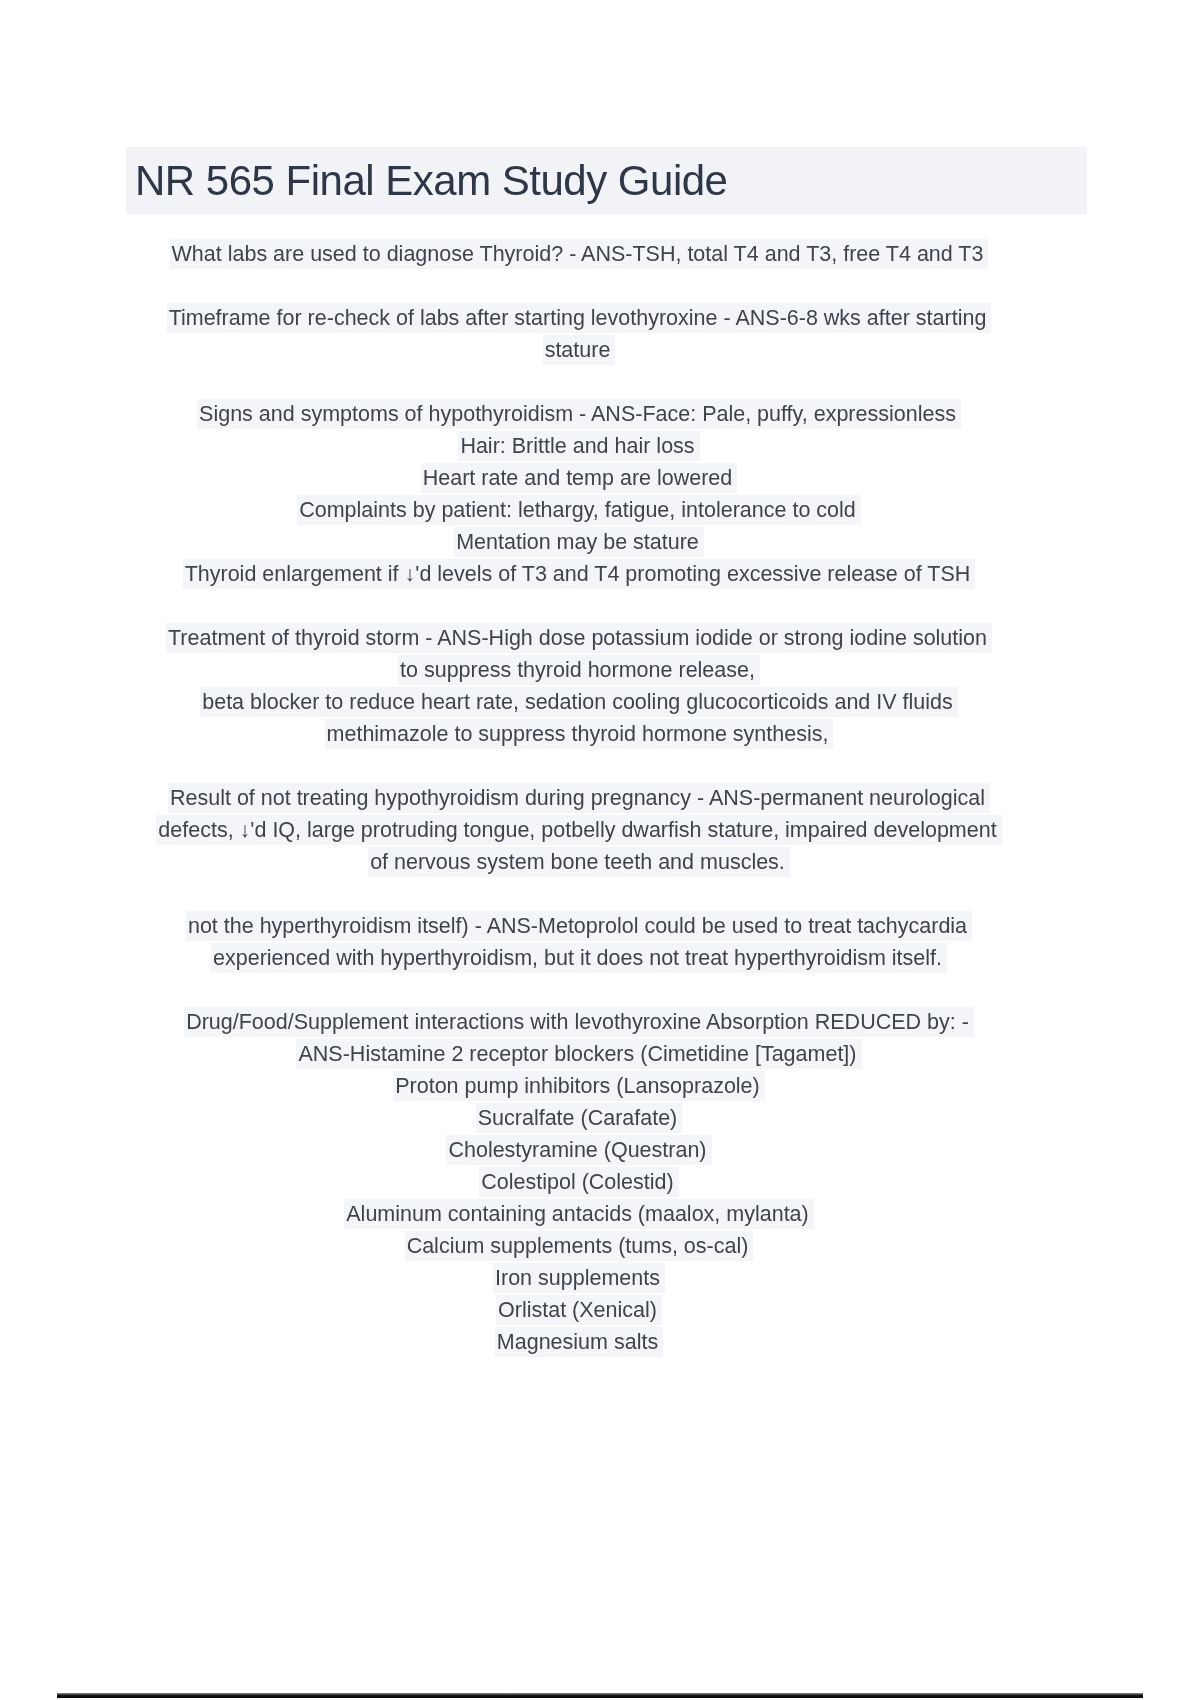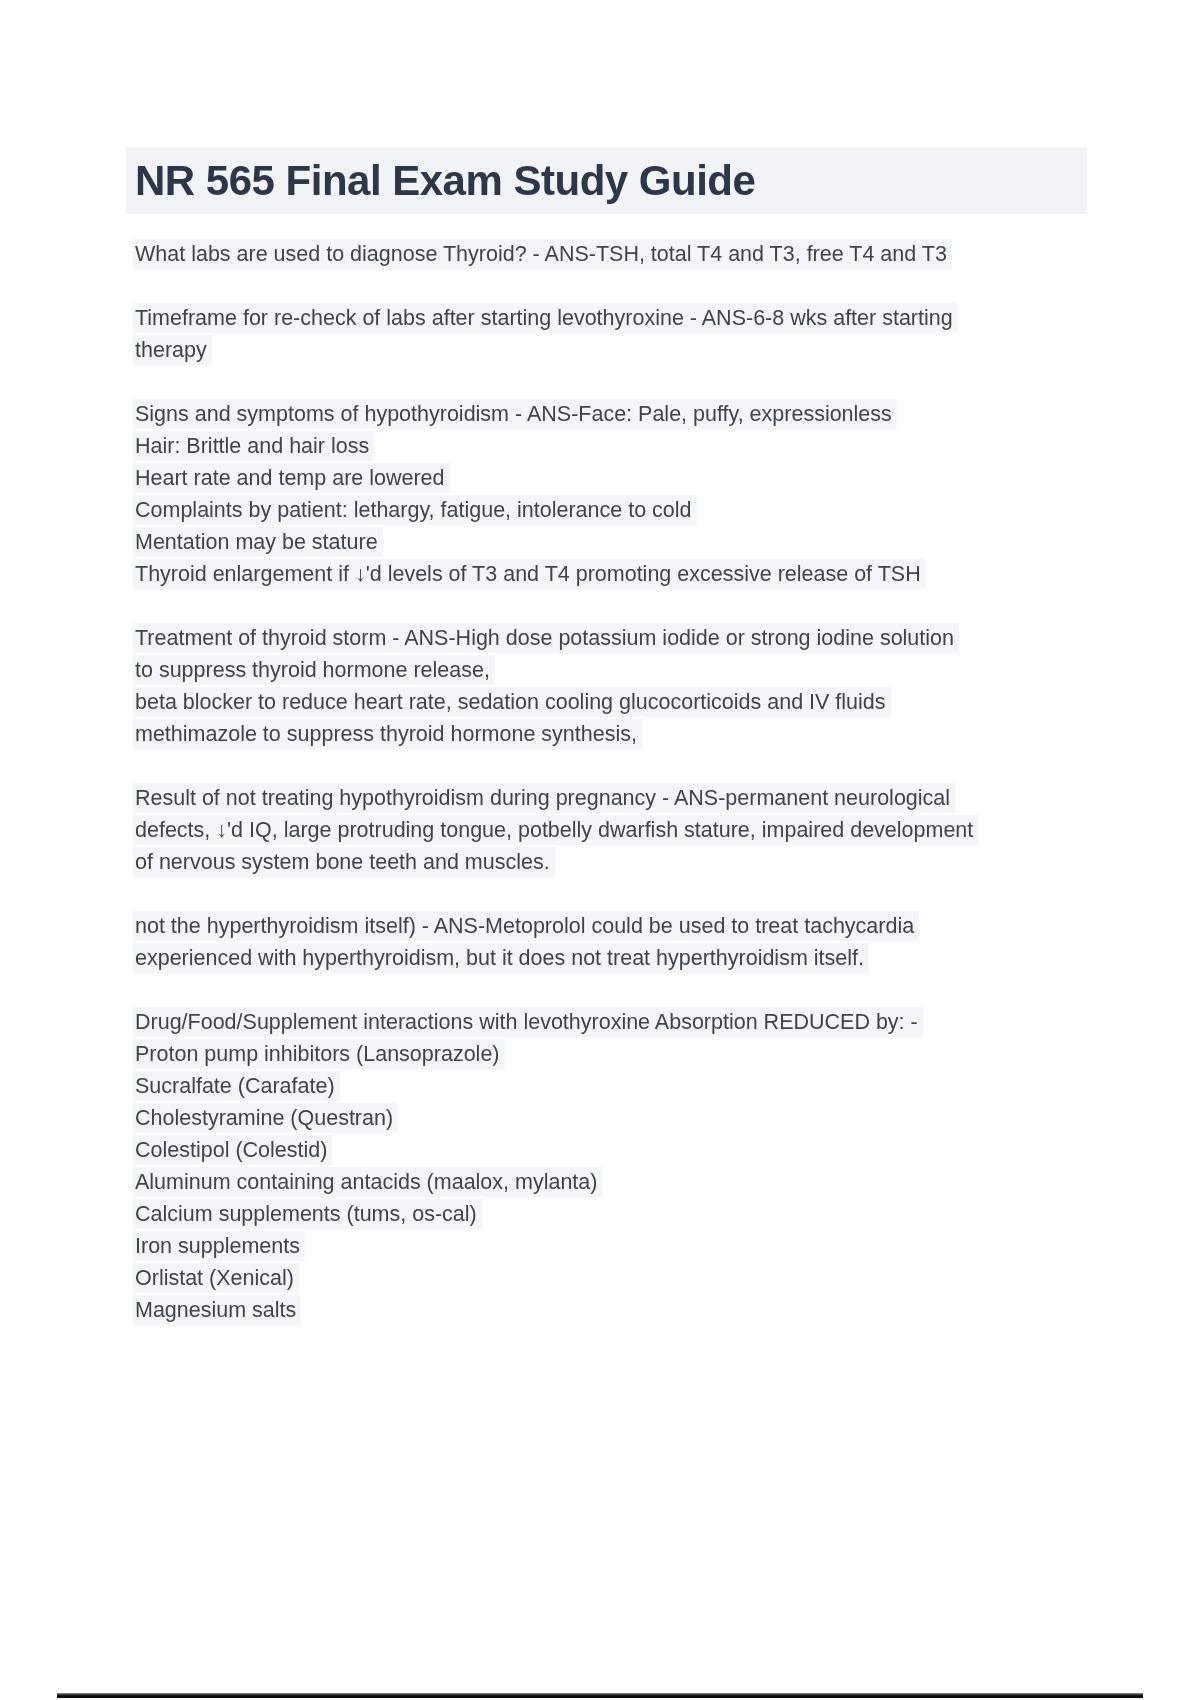--- a/index.html
+++ b/index.html
@@ -31,34 +31,35 @@
     width: 961px;
     height: 67px;
     background: var(--title-band);
     display: flex;
     align-items: center;
   }
   .title-band h1 {
     margin: 0;
     padding-left: 9px;
     font-size: 42px;
-    font-weight: bold;
+    font-weight: normal;
     letter-spacing: -0.5px;
     color: var(--title-text);
   }
   .content {
     position: absolute;
     left: 135px;
     top: 238px;
     width: 890px;
     font-size: 21.5px;
     color: var(--body-text);
   }
   .para {
     margin: 0 0 32px 0;
+    text-align: center;
   }
   .line {
     line-height: 32px;
     white-space: nowrap;
   }
   .line .hl {
     background: var(--highlight);
     padding: 3px 5px 3px 2px;
     margin-left: -2px;
   }
@@ -77,21 +78,21 @@
 <div class="page">
   <div class="title-band">
     <h1>NR 565 Final Exam Study Guide</h1>
   </div>
   <div class="content">
       <div class="para">
         <div class="line"><span class="hl">What labs are used to diagnose Thyroid? - ANS-TSH, total T4 and T3, free T4 and T3</span></div>
       </div>
       <div class="para">
         <div class="line"><span class="hl">Timeframe for re-check of labs after starting levothyroxine - ANS-6-8 wks after starting</span></div>
-        <div class="line"><span class="hl">therapy</span></div>
+        <div class="line"><span class="hl">stature</span></div>
       </div>
       <div class="para">
         <div class="line"><span class="hl">Signs and symptoms of hypothyroidism - ANS-Face: Pale, puffy, expressionless</span></div>
         <div class="line"><span class="hl">Hair: Brittle and hair loss</span></div>
         <div class="line"><span class="hl">Heart rate and temp are lowered</span></div>
         <div class="line"><span class="hl">Complaints by patient: lethargy, fatigue, intolerance to cold</span></div>
         <div class="line"><span class="hl">Mentation may be stature</span></div>
         <div class="line"><span class="hl">Thyroid enlargement if ↓'d levels of T3 and T4 promoting excessive release of TSH</span></div>
       </div>
       <div class="para">
@@ -104,20 +105,21 @@
         <div class="line"><span class="hl">Result of not treating hypothyroidism during pregnancy - ANS-permanent neurological</span></div>
         <div class="line"><span class="hl">defects, ↓'d IQ, large protruding tongue, potbelly dwarfish stature, impaired development</span></div>
         <div class="line"><span class="hl">of nervous system bone teeth and muscles.</span></div>
       </div>
       <div class="para">
         <div class="line"><span class="hl">not the hyperthyroidism itself) - ANS-Metoprolol could be used to treat tachycardia</span></div>
         <div class="line"><span class="hl">experienced with hyperthyroidism, but it does not treat hyperthyroidism itself.</span></div>
       </div>
       <div class="para">
         <div class="line"><span class="hl">Drug/Food/Supplement interactions with levothyroxine Absorption REDUCED by: -</span></div>
+        <div class="line"><span class="hl">ANS-Histamine 2 receptor blockers (Cimetidine [Tagamet])</span></div>
         <div class="line"><span class="hl">Proton pump inhibitors (Lansoprazole)</span></div>
         <div class="line"><span class="hl">Sucralfate (Carafate)</span></div>
         <div class="line"><span class="hl">Cholestyramine (Questran)</span></div>
         <div class="line"><span class="hl">Colestipol (Colestid)</span></div>
         <div class="line"><span class="hl">Aluminum containing antacids (maalox, mylanta)</span></div>
         <div class="line"><span class="hl">Calcium supplements (tums, os-cal)</span></div>
         <div class="line"><span class="hl">Iron supplements</span></div>
         <div class="line"><span class="hl">Orlistat (Xenical)</span></div>
         <div class="line"><span class="hl">Magnesium salts</span></div>
       </div>

